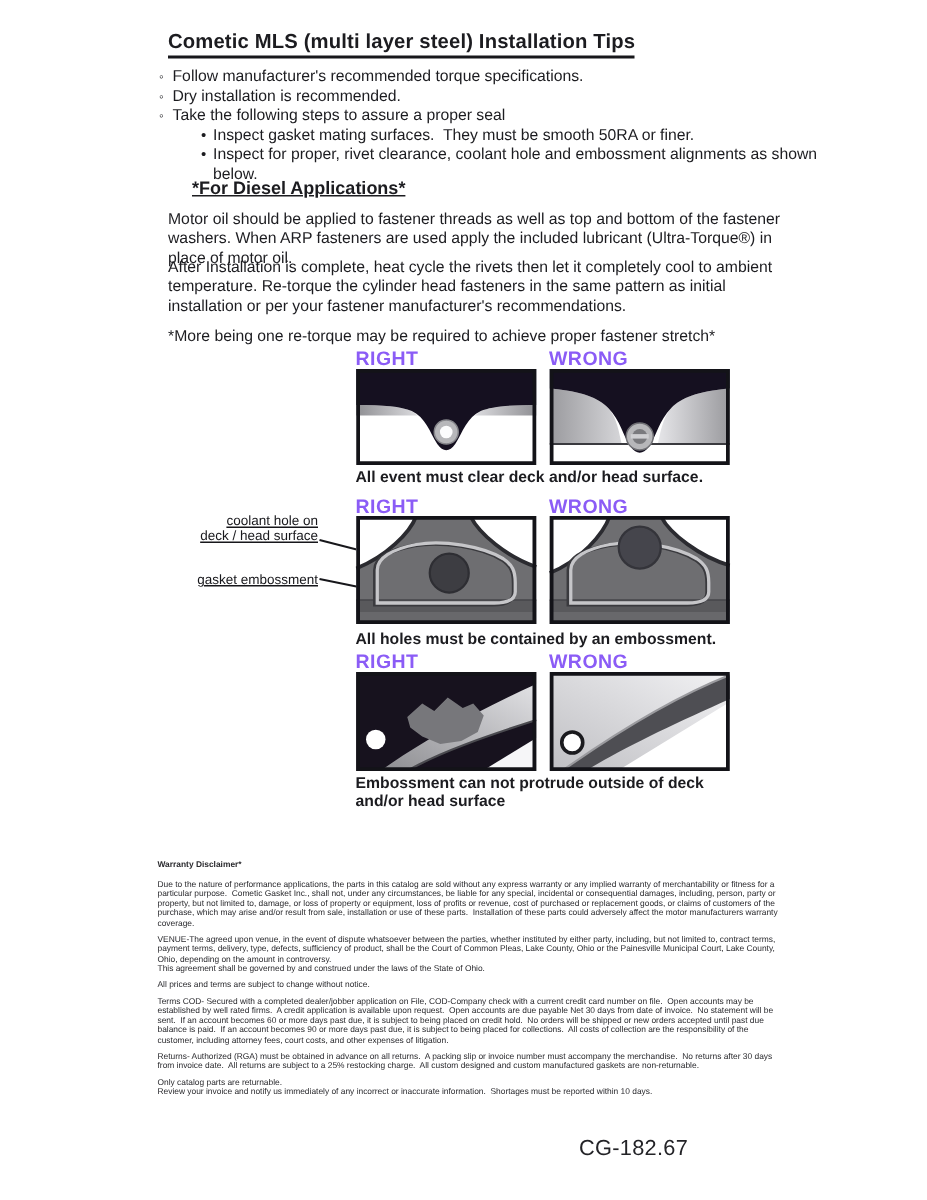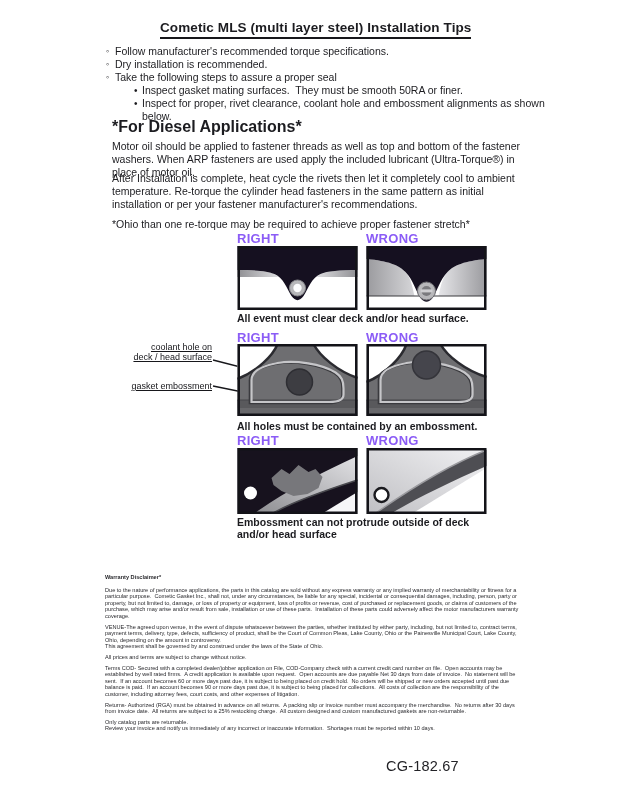--- a/index.html
+++ b/index.html
@@ -4,31 +4,31 @@
 <style>
   html,body{margin:0;padding:0;}
   body{
     width:618px;height:800px;background:#ffffff;position:relative;overflow:hidden;
     font-family:"Liberation Sans","DejaVu Sans",sans-serif;color:#1c1c20;
   }
   .abs{position:absolute;}
   
   .doc-title{
     left:112px;top:20px;font-size:13.5px;font-weight:bold;letter-spacing:.1px;
-    border-bottom:2px solid #17171b;padding-bottom:2px;white-space:nowrap;margin-left:48px;
+    border-bottom:2px solid #17171b;padding-bottom:2px;white-space:nowrap;
   }
   
   .bullets{left:106px;top:45px;width:440px;font-size:10.5px;line-height:13px;}
   .b-row{display:flex;}
   .b-mark{width:9px;flex:0 0 9px;font-size:9px;line-height:13px;}
   .sub{padding-left:28px;}
   .sub .b-mark{width:8px;flex:0 0 8px;font-size:10px;}
   .b-text{white-space:pre-wrap;}
   
-  .diesel-head{left:112px;top:118px;font-size:16px;font-weight:bold;}
+  .diesel-head{left:128px;top:118px;font-size:12px;font-weight:bold;text-decoration:underline;}
   .para{left:112px;width:414px;font-size:10.5px;line-height:13.2px;white-space:pre-wrap;}
   .p1{top:120px;margin-top:20px;}
   .p2{top:172px;}
   .p3{top:218px;}
   
   .fig-label{font-size:13px;font-weight:bold;text-align:left;width:121px;letter-spacing:.3px;color:#8b5cf6;}
   .fig-caption{font-size:10.5px;font-weight:bold;line-height:12px;}
   .panel{display:block;}
   .callout{font-size:9px;line-height:10px;text-align:right;width:116px;color:#17171b;text-decoration:underline;}
   
@@ -63,21 +63,21 @@
   </div>
   <div class="b-row sub">
     <span class="b-mark">•</span>
     <span class="b-text">Inspect for proper, rivet clearance, coolant hole and embossment alignments as shown below.</span>
   </div>
 </div>
 
 <div class="abs diesel-head">*For Diesel Applications*</div>
 <div class="abs para p1">Motor oil should be applied to fastener threads as well as top and bottom of the fastener washers. When ARP fasteners are used apply the included lubricant (Ultra-Torque®) in place of motor oil.</div>
 <div class="abs para p2">After Installation is complete, heat cycle the rivets then let it completely cool to ambient temperature. Re-torque the cylinder head fasteners in the same pattern as initial installation or per your fastener manufacturer's recommendations.</div>
-<div class="abs para p3">*Ohio than one re-torque may be required to achieve proper fastener stretch*</div>
+<div class="abs para p3">*More being one re-torque may be required to achieve proper fastener stretch*</div>
 
 <div class="abs fig-label" style="left:237px;top:231px;">RIGHT</div>
 <div class="abs fig-label" style="left:366px;top:231px;">WRONG</div>
 
 <svg class="abs panel" style="left:237px;top:246px;" width="121" height="64" viewBox="0 0 120 64">
   <defs>
     <linearGradient id="g1a" x1="0" y1="0" x2="1" y2="0">
       <stop offset="0" stop-color="#8f8f93"></stop>
         <stop offset="1" stop-color="#dcdcdf"></stop>
     </linearGradient>

